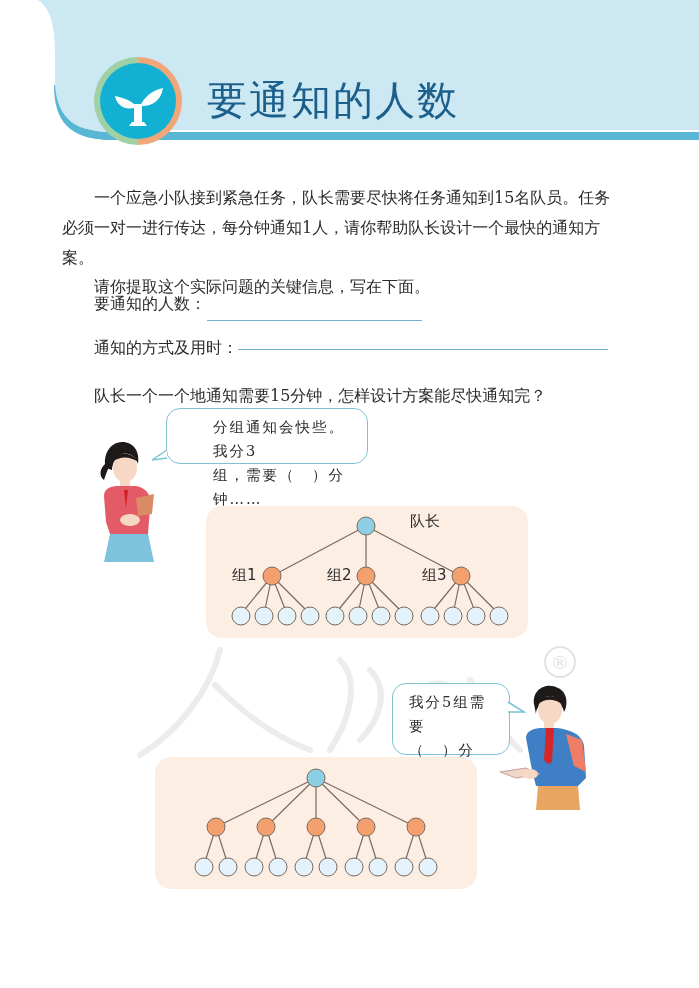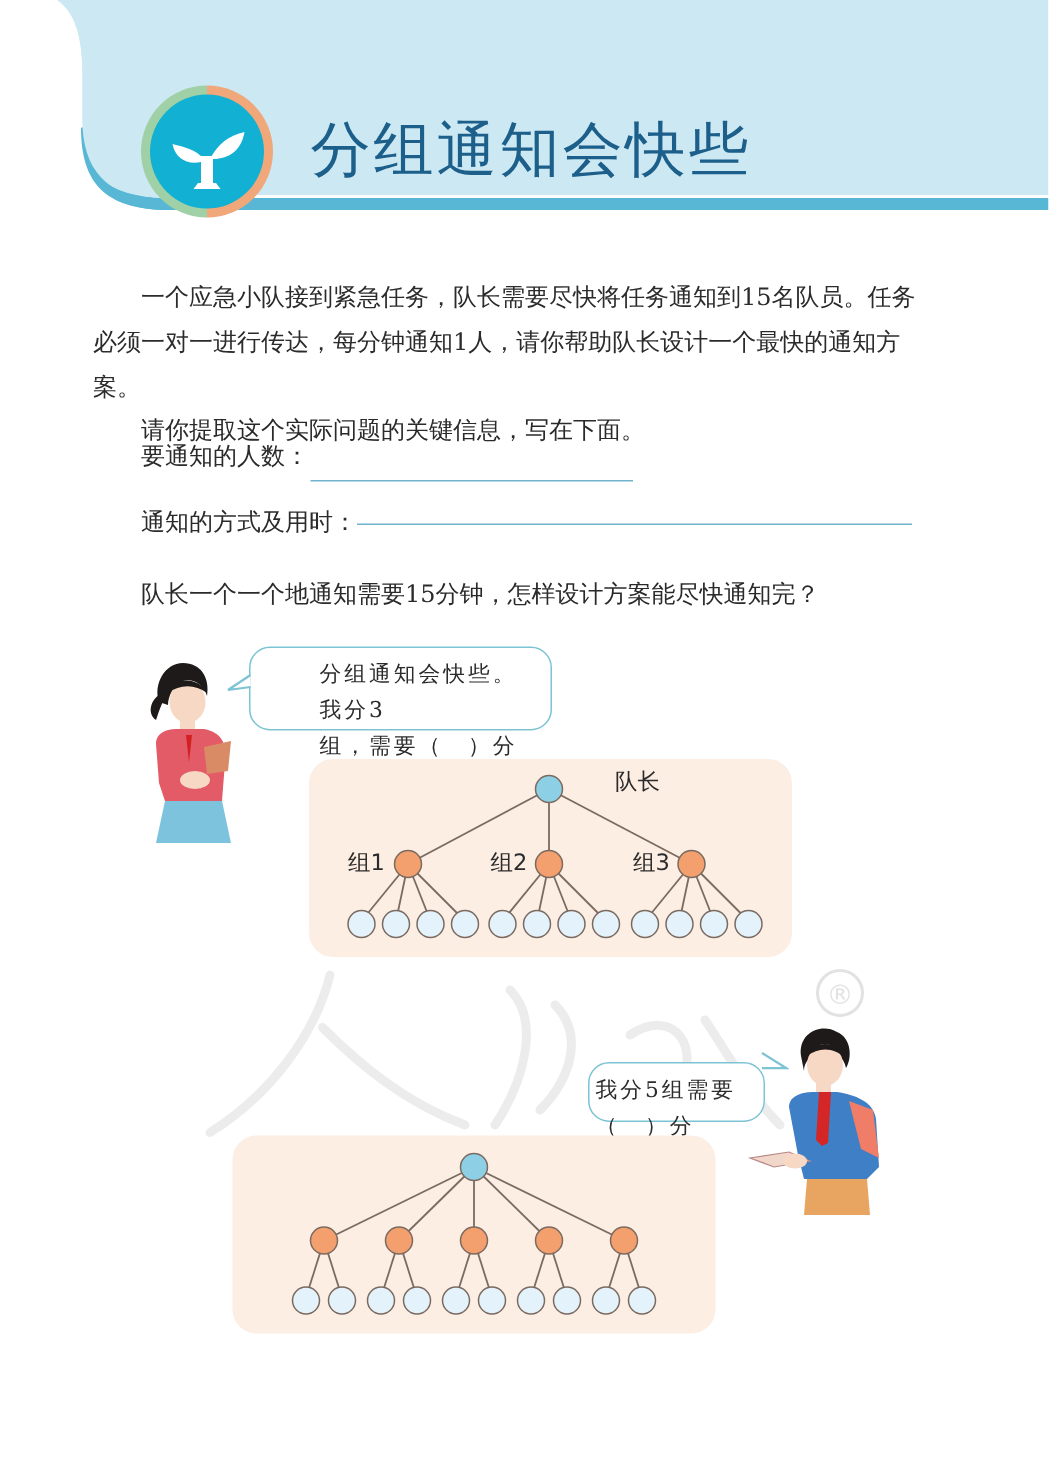--- a/index.html
+++ b/index.html
@@ -47,21 +47,21 @@
     </linearGradient>
   </defs>
   <ellipse cx="45" cy="45" rx="44" ry="44" fill="url(#ring)"></ellipse>
   <ellipse cx="45" cy="45" rx="38" ry="38" fill="#12b0d3"></ellipse>
   <path d="M43 68 L43 50 C38 44 30 42 22 40 C24 50 32 54 41 52" fill="#fff"></path>
   <path d="M47 68 L47 50 C52 40 60 34 70 32 C68 44 60 50 49 50" fill="#fff"></path>
   <rect x="41" y="48" width="8" height="22" fill="#fff"></rect>
   <path d="M36 70 H54 L51 66 H39 Z" fill="#fff"></path>
 </svg>
 
-<div class="abs title">分组通知会快些</div>
+<div class="abs title">要通知的人数</div>
 
 <div class="abs para p1">一个应急小队接到紧急任务，队长需要尽快将任务通知到15名队员。任务必须一对一进行传达，每分钟通知1人，请你帮助队长设计一个最快的通知方案。</div>
 
 <div class="abs line" style="left:94px;top:272px;">请你提取这个实际问题的关键信息，写在下面。</div>
 
 <div class="abs line" style="left:94px;top:289px;">要通知的人数：</div>
 <div class="abs" style="left:207px;top:303px;width:215px;height:28px;">
   <span class="line" style="position:absolute;left:4px;top:0;"></span>
   <div class="blank" style="left:0;top:17px;width:215px;"></div>
 </div>
@@ -81,21 +81,21 @@
   <path d="M16 24 C18 14 36 12 42 24 C34 18 24 18 16 24 Z" fill="#1f1a1a"></path>
   <rect x="24" y="42" width="10" height="8" fill="#f6d8c4"></rect>
   <path d="M20 48 L40 48 L38 56 L22 56 Z" fill="#8ccde0"></path>
   <path d="M8 58 C8 50 16 48 22 48 L40 48 C50 50 56 56 54 70 L52 96 L14 96 L10 84 Z" fill="#e25b67"></path>
   <path d="M40 60 L58 56 L56 76 L42 78 Z" fill="#d98b66"></path>
   <ellipse cx="34" cy="82" rx="10" ry="6" fill="#f6d8c4"></ellipse>
   <path d="M14 96 L52 96 L58 124 L8 124 Z" fill="#7ec3de"></path>
   <path d="M28 52 L32 52 L30 70 Z" fill="#d32020"></path>
 </svg>
 
-<div class="abs bubble" style="left:166px;top:431px;width:202px;height:56px;padding-left:46px;">
+<div class="abs bubble" style="left:166px;top:408px;width:202px;height:56px;padding-left:46px;">
   <div>分组通知会快些。我分3</div>
   <div>组，需要（　）分钟……</div>
 </div>
 <svg class="abs" style="left:150px;top:448px;" width="20" height="20" viewBox="0 0 20 20">
   <path d="M17 2 L2 12 L17 10" fill="#fff" stroke="#7cc3d4" stroke-width="1.5"></path>
 </svg>
 
 <div class="abs panel" style="left:206px;top:506px;width:322px;height:132px;"></div>
 <svg class="abs" style="left:206px;top:506px;" width="322" height="132" viewBox="0 0 322 132">
   <g stroke="#7a6a60" stroke-width="1.2" fill="none">
@@ -147,21 +147,21 @@
     <path d="M95 55 C120 80 150 105 190 120"></path>
     <path d="M220 30 C240 50 230 90 210 120"></path>
     <path d="M250 40 C270 60 260 90 240 110"></path>
     <path d="M300 60 C330 40 350 70 330 100"></path>
     <path d="M350 50 C370 80 380 100 400 120"></path>
   </g>
   <circle cx="440" cy="32" r="15" fill="none" stroke="#e2e2e2" stroke-width="2"></circle>
   <text x="440" y="39" font-size="18" text-anchor="middle" fill="#e2e2e2" font-family="DejaVu Sans, sans-serif">®</text>
 </svg>
 
-<div class="abs bubble" style="left:392px;top:708px;width:118px;height:40px;padding:6px 4px;">
+<div class="abs bubble" style="left:392px;top:683px;width:118px;height:72px;padding:6px 16px;">
   <div>我分5组需要</div>
   <div>（　）分钟……</div>
 </div>
 <svg class="abs" style="left:506px;top:700px;" width="20" height="20" viewBox="0 0 20 20">
   <path d="M2 2 L18 12 L2 12" fill="#fff" stroke="#7cc3d4" stroke-width="1.5"></path>
 </svg>
 
 <svg class="abs" style="left:496px;top:682px;" width="94" height="128" viewBox="0 0 94 128">
   <path d="M38 22 C36 6 52 0 62 6 C72 10 72 24 68 30 C66 20 58 18 50 20 C44 22 40 26 40 32 Z" fill="#1f1a1a"></path>
   <ellipse cx="54" cy="28" rx="12" ry="14" fill="#f6d8c4"></ellipse>

